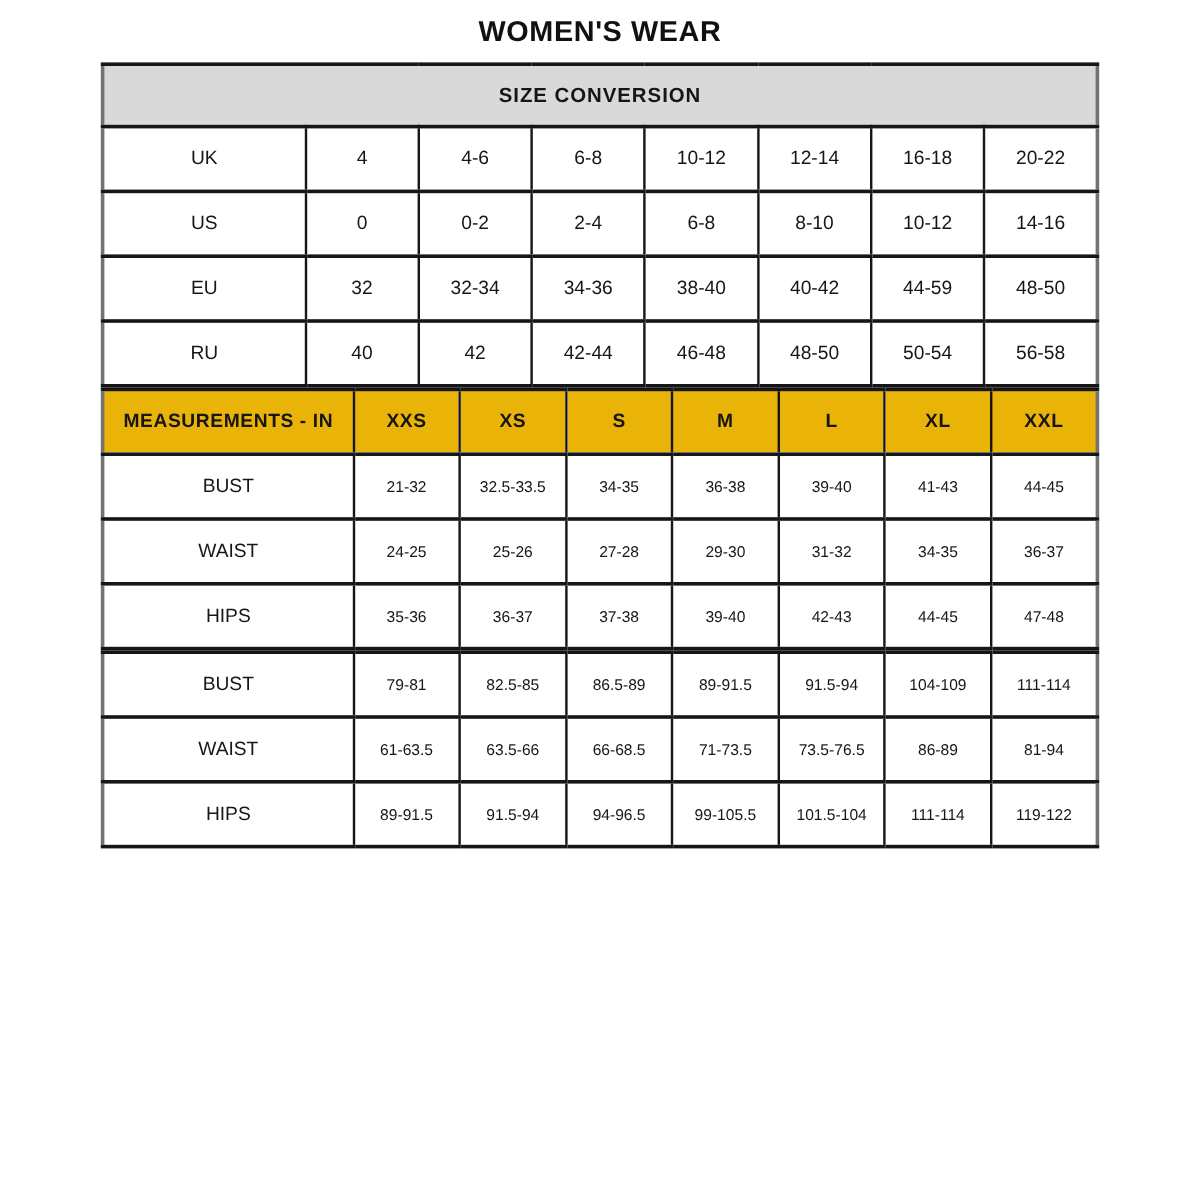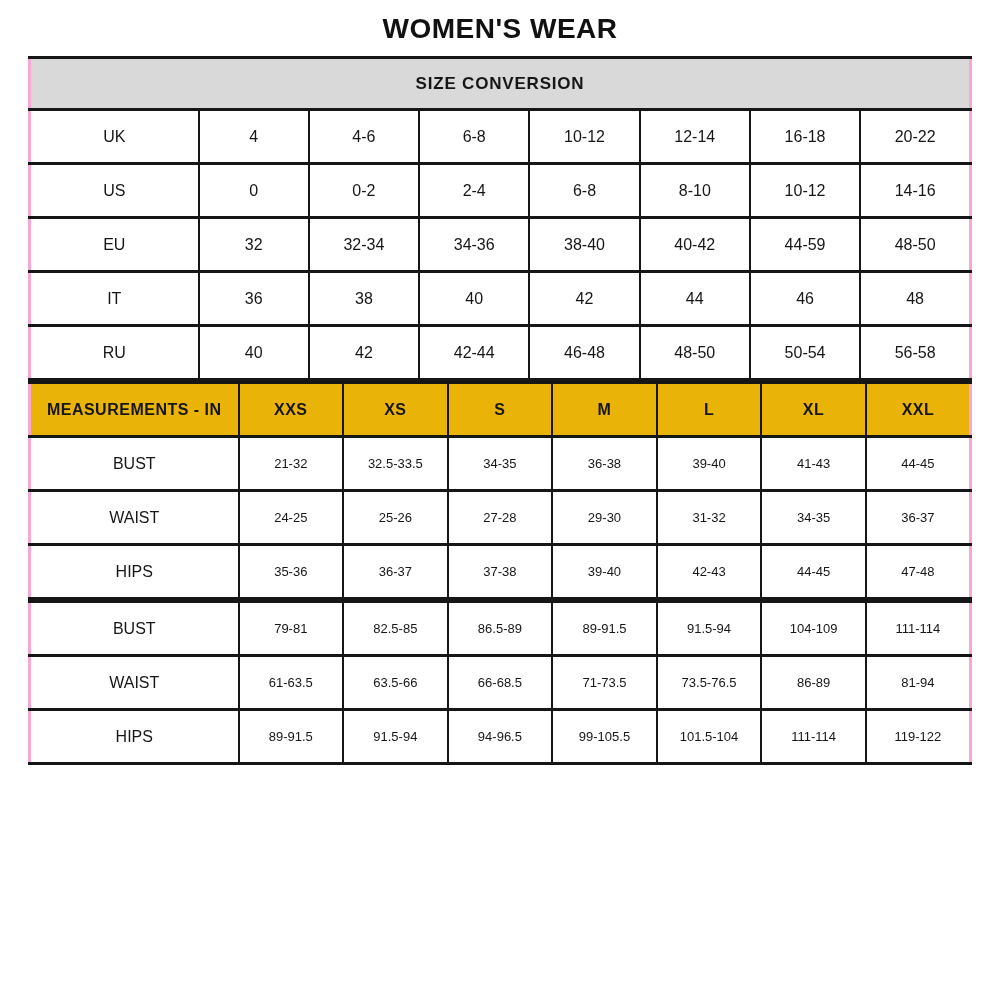--- a/index.html
+++ b/index.html
@@ -6,31 +6,31 @@
   html, body { margin: 0; padding: 0; }
   body {
     width: 1000px; height: 1000px;
     background: #ffffff;
     color: #161616;
     font-family: "Liberation Sans", "DejaVu Sans", sans-serif;
   }
   .title {
     margin: 13px 0 11px;
     text-align: center;
-    font-size: 28px;
+    font-size: 24px;
     font-weight: bold;
     letter-spacing: 0.5px;
     color: #111111;
   }
   table.t {
-    width: 944px;
+    width: 832px;
     margin: 0 auto;
     border-collapse: collapse;
     table-layout: fixed;
-    border: 3px solid #f9a8d4;
+    border: 3px solid #737373;
   }
   table.t td, table.t th {
     border: solid #161616;
     border-width: 3px 2px;
     text-align: center;
     vertical-align: middle;
     padding: 0 3px;
     overflow: hidden;
   }
   .span-h {
@@ -97,30 +97,20 @@
     </tr>
     <tr>
       <td>EU</td>
       <td>32</td>
       <td>32-34</td>
       <td>34-36</td>
       <td>38-40</td>
       <td>40-42</td>
       <td>44-59</td>
       <td>48-50</td>
-    </tr>
-    <tr>
-      <td>IT</td>
-      <td>36</td>
-      <td>38</td>
-      <td>40</td>
-      <td>42</td>
-      <td>44</td>
-      <td>46</td>
-      <td>48</td>
     </tr>
     <tr>
       <td>RU</td>
       <td>40</td>
       <td>42</td>
       <td>42-44</td>
       <td>46-48</td>
       <td>48-50</td>
       <td>50-54</td>
       <td>56-58</td>

